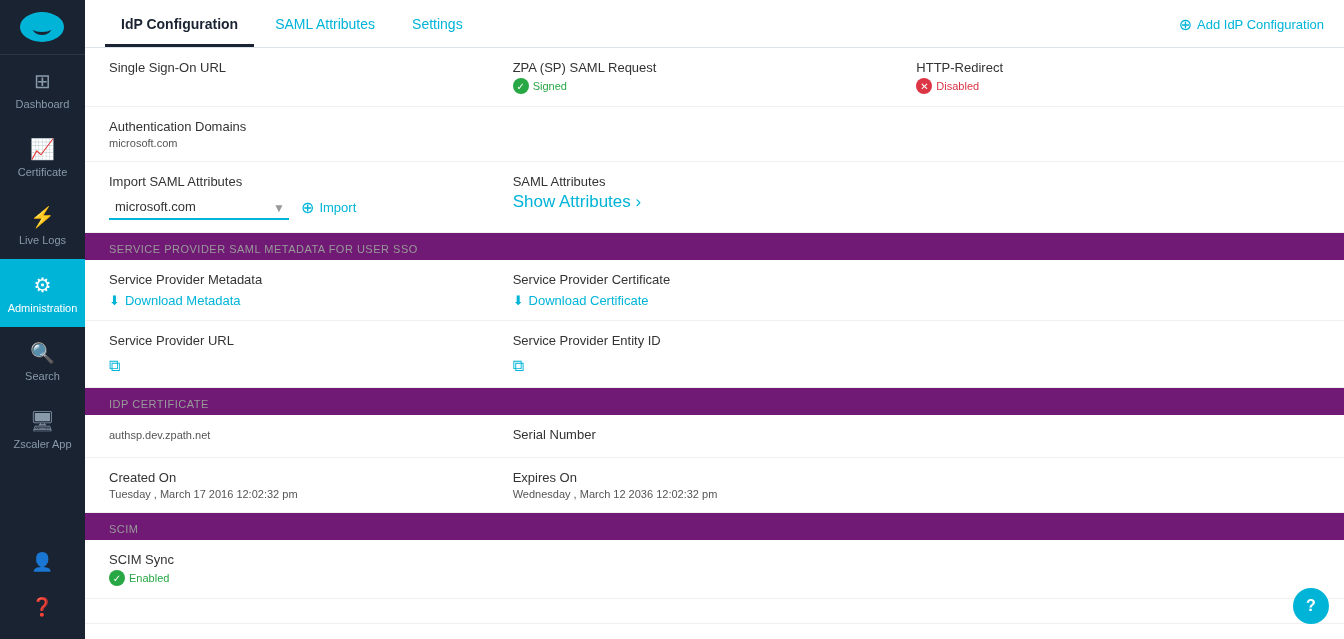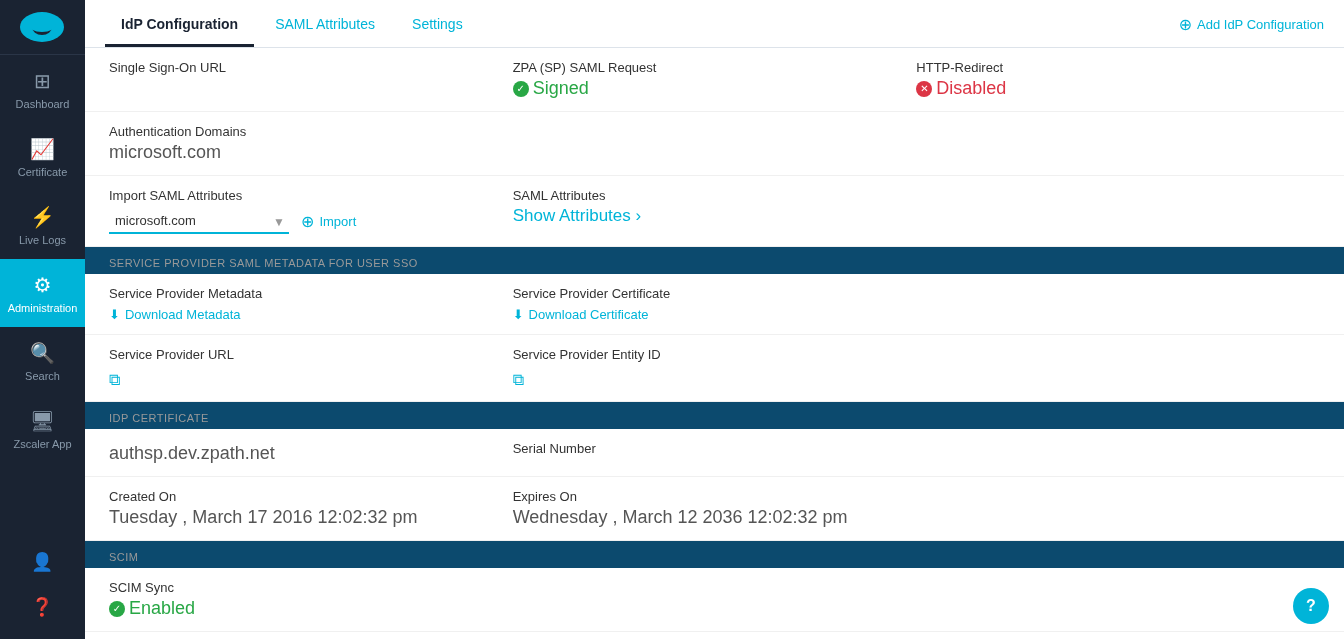--- a/index.html
+++ b/index.html
@@ -109,39 +109,39 @@
       overflow-y: auto;
       background: #fff;
       padding: 0;
     }
     .section-header {
       font-size: 11px;
       color: #999;
       text-transform: uppercase;
       letter-spacing: 0.5px;
       padding: 10px 24px 5px;
-      background: #0c4a6e;
+      background: #701a75;
     }
 
     .field-row {
       display: grid;
       grid-template-columns: 1fr 1fr 1fr;
       gap: 0;
       padding: 12px 24px;
       border-bottom: 1px solid #f0f0f0;
       align-items: start;
     }
     .field-label {
       font-size: 13px;
       color: #333;
       font-weight: 500;
       margin-bottom: 3px;
     }
     .field-value {
-      font-size: 18px;
+      font-size: 11px;
       color: #555;
       margin-top: 2px;
     }
 
     .status-ok { color: #28a745; display: flex; align-items: center; gap: 4px; }
     .status-err { color: #dc3545; display: flex; align-items: center; gap: 4px; }
     .status-ok::before { content: '✓'; display: inline-flex; align-items: center; justify-content: center; width: 16px; height: 16px; background: #28a745; color: #fff; border-radius: 50%; font-size: 10px; }
     .status-err::before { content: '✕'; display: inline-flex; align-items: center; justify-content: center; width: 16px; height: 16px; background: #dc3545; color: #fff; border-radius: 50%; font-size: 10px; }
 
     .import-row {

